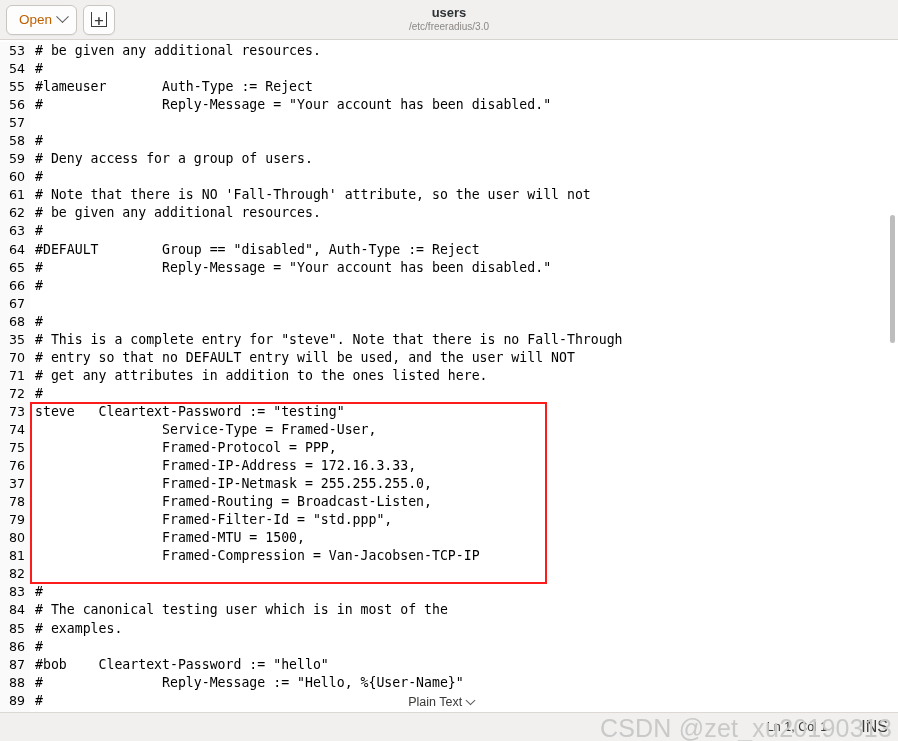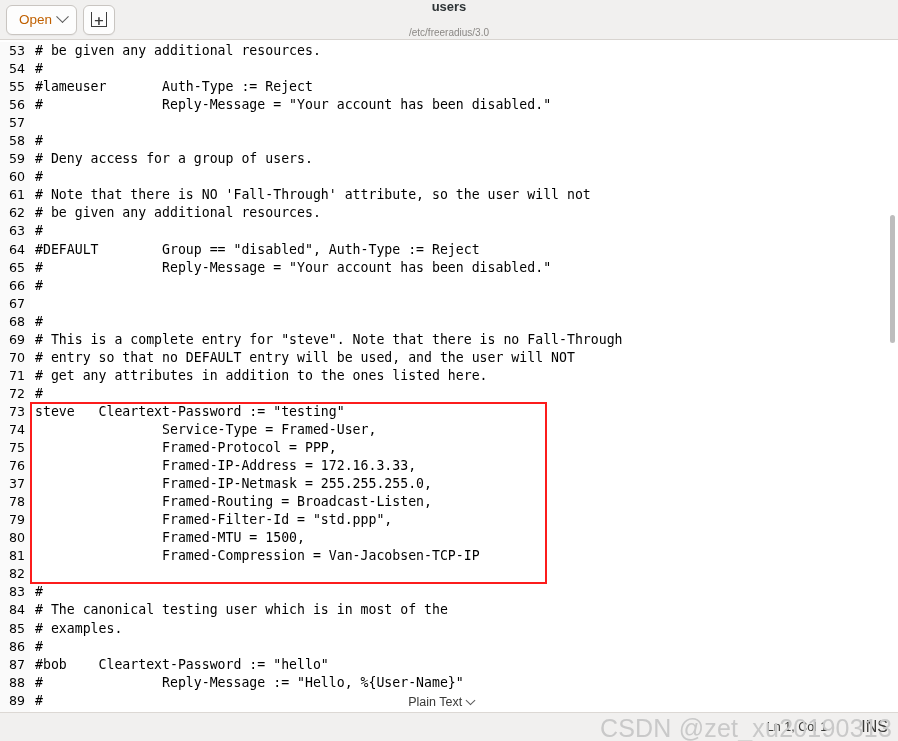--- a/index.html
+++ b/index.html
@@ -72,21 +72,21 @@
 
   .ham { display:flex; flex-direction:column; gap:3px; }
   .ham span { display:block; width:14px; height:1.8px; background:#3b3b3b; border-radius:1px; }
 
   .save-label { color:#c06000; font-size:13.5px; }
 
   .title-center {
     position:absolute;
     left:0; right:0; top:0; bottom:0;
     display:flex; flex-direction:column;
-    align-items:center; justify-content:space-between;
+    align-items:center; justify-content:center;
     pointer-events:none;
   }
   .title-main {
     font-size:13px; font-weight:700; color:#2e3436;
     line-height:1.15;
   }
   .title-sub {
     font-size:10px; color:#8b8885;
     line-height:1.2;
   }
@@ -248,21 +248,21 @@
         <div class="ln-row"><div class="gutter">59</div><div class="ln-text"># Deny access for a group of users.</div></div>
         <div class="ln-row"><div class="gutter">60</div><div class="ln-text">#</div></div>
         <div class="ln-row"><div class="gutter">61</div><div class="ln-text"># Note that there is NO 'Fall-Through' attribute, so the user will not</div></div>
         <div class="ln-row"><div class="gutter">62</div><div class="ln-text"># be given any additional resources.</div></div>
         <div class="ln-row"><div class="gutter">63</div><div class="ln-text">#</div></div>
         <div class="ln-row"><div class="gutter">64</div><div class="ln-text">#DEFAULT        Group == "disabled", Auth-Type := Reject</div></div>
         <div class="ln-row"><div class="gutter">65</div><div class="ln-text">#               Reply-Message = "Your account has been disabled."</div></div>
         <div class="ln-row"><div class="gutter">66</div><div class="ln-text">#</div></div>
         <div class="ln-row"><div class="gutter">67</div><div class="ln-text"></div></div>
         <div class="ln-row"><div class="gutter">68</div><div class="ln-text">#</div></div>
-        <div class="ln-row"><div class="gutter">69</div><div class="ln-text"># This is a complete entry for "steve". Note that there is no Fall-Through</div></div>
+        <div class="ln-row"><div class="gutter">35</div><div class="ln-text"># This is a complete entry for "steve". Note that there is no Fall-Through</div></div>
         <div class="ln-row"><div class="gutter">70</div><div class="ln-text"># entry so that no DEFAULT entry will be used, and the user will NOT</div></div>
         <div class="ln-row"><div class="gutter">71</div><div class="ln-text"># get any attributes in addition to the ones listed here.</div></div>
         <div class="ln-row"><div class="gutter">72</div><div class="ln-text">#</div></div>
         <div class="ln-row"><div class="gutter">73</div><div class="ln-text">steve   Cleartext-Password := "testing"</div></div>
         <div class="ln-row"><div class="gutter">74</div><div class="ln-text">                Service-Type = Framed-User,</div></div>
         <div class="ln-row"><div class="gutter">75</div><div class="ln-text">                Framed-Protocol = PPP,</div></div>
         <div class="ln-row"><div class="gutter">76</div><div class="ln-text">                Framed-IP-Address = 172.16.3.33,</div></div>
         <div class="ln-row"><div class="gutter">37</div><div class="ln-text">                Framed-IP-Netmask = 255.255.255.0,</div></div>
         <div class="ln-row"><div class="gutter">78</div><div class="ln-text">                Framed-Routing = Broadcast-Listen,</div></div>
         <div class="ln-row"><div class="gutter">79</div><div class="ln-text">                Framed-Filter-Id = "std.ppp",</div></div>

